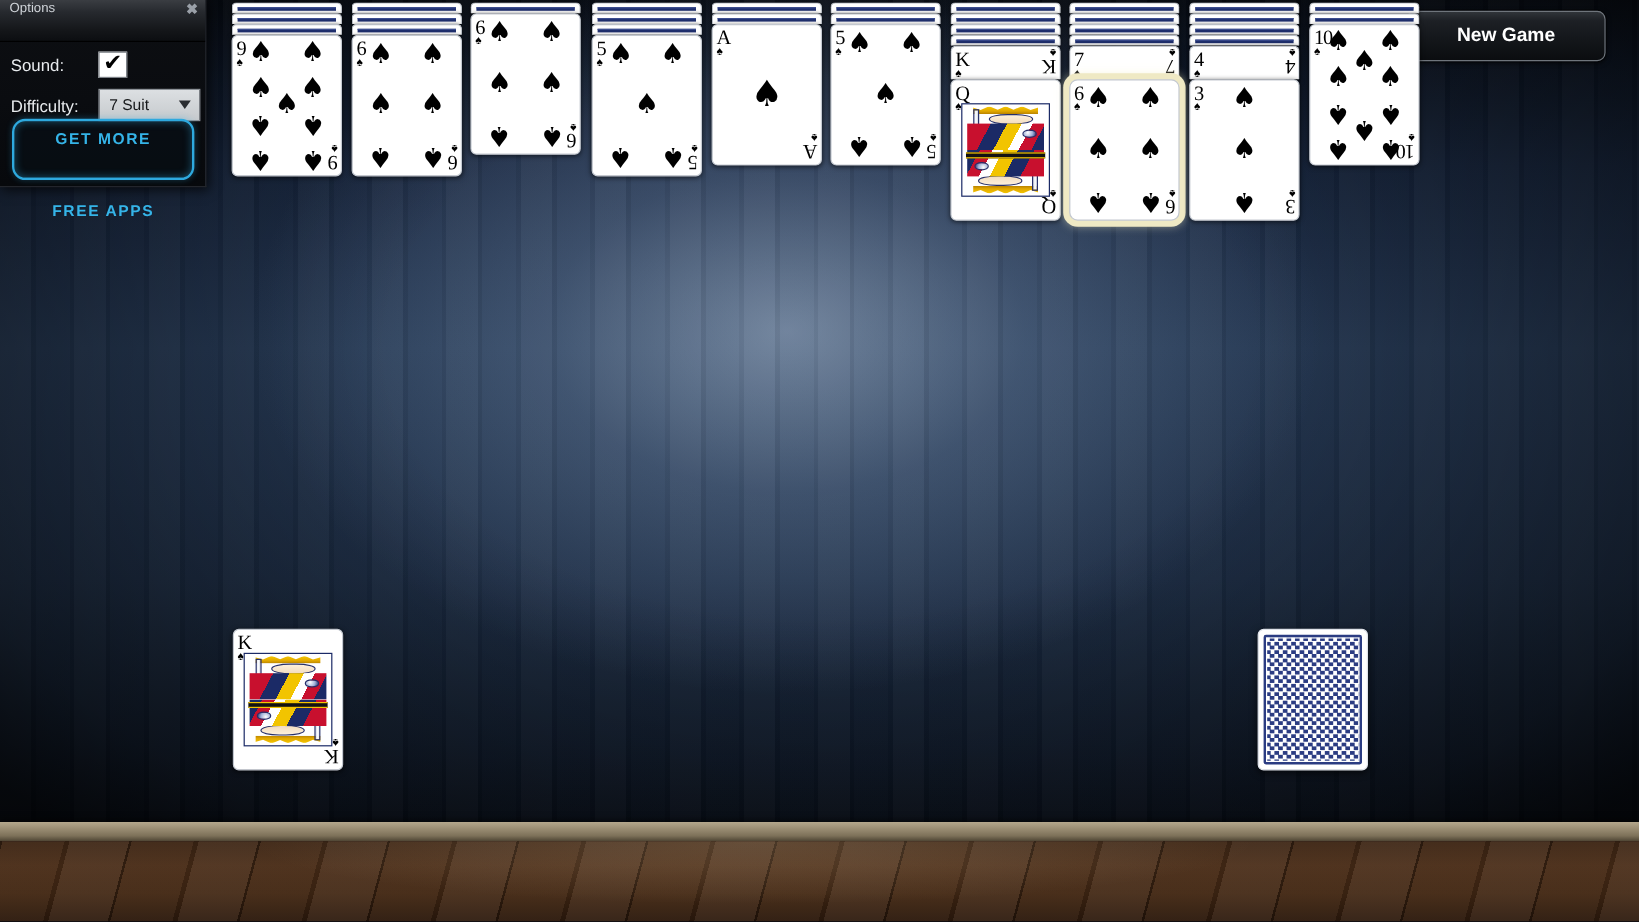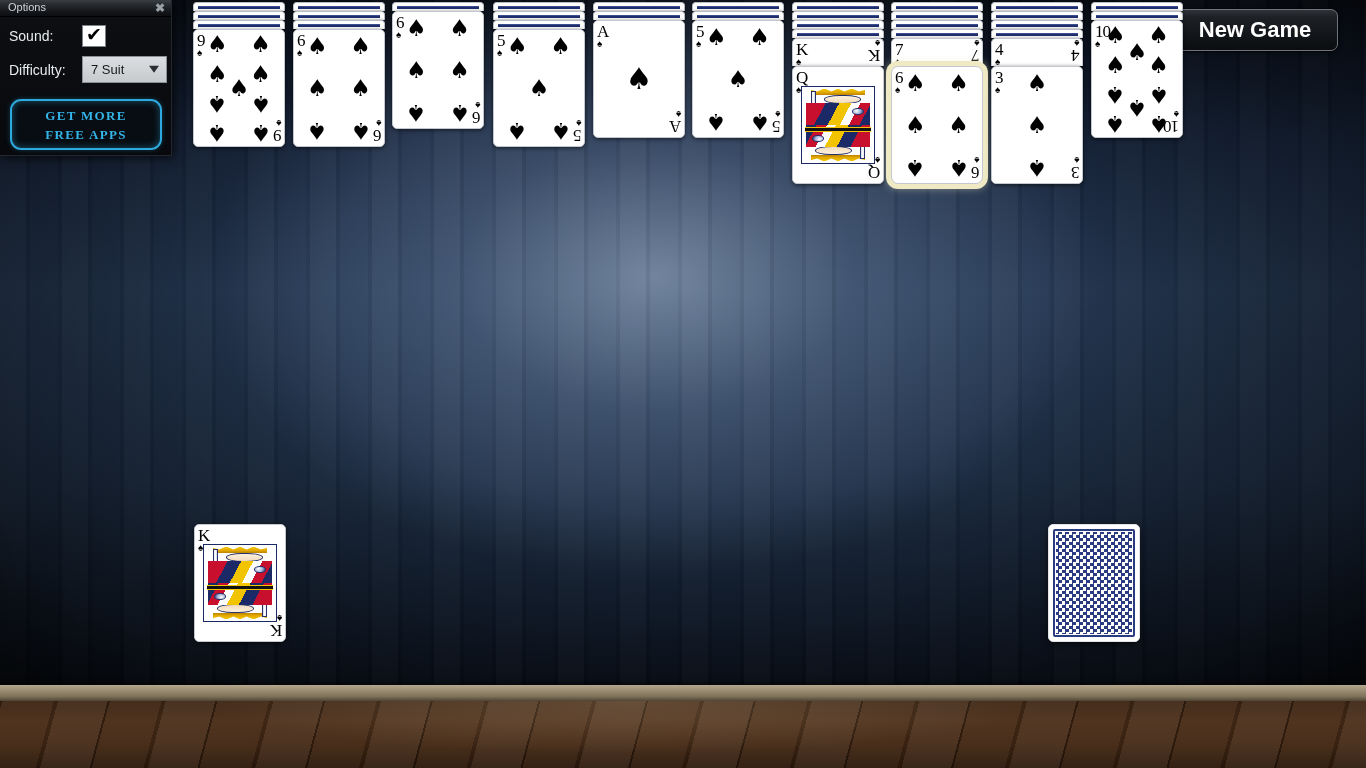--- a/index.html
+++ b/index.html
@@ -52,21 +52,21 @@
   }
 
   
   .options-panel {
     position:absolute; left:0; top:0; width:172px; height:156px;
     background:linear-gradient(180deg,#0d0f12 0%,#0a0c10 55%,#07090c 100%);
     border-right:1px solid #23262c; border-bottom:1px solid #23262c;
     box-shadow:2px 2px 9px rgba(0,0,0,.7);
   }
   .options-title {
-    position:relative; height:17px;
+    position:relative; height:35px;
     background:linear-gradient(180deg,#3a3d42 0%,#26292e 30%,#141619 75%,#0c0e11 100%);
     border-bottom:1px solid #000;
   }
   .options-title .t {
     position:absolute; left:8px; top:1px; font-size:11px; color:#cfd3d8;
   }
   .options-title .x {
     position:absolute; right:6px; top:0px; font-size:12px; font-weight:bold;
     color:#9aa0a8; cursor:pointer; line-height:16px;
   }
@@ -94,30 +94,30 @@
   }
   .more-apps {
     position:absolute; left:10px; top:99px; width:152px; height:51px;
     border:2px solid #2ea9de; border-radius:11px;
     background:rgba(8,16,24,.55);
     display:flex; flex-direction:column; align-items:center; justify-content:center;
     box-shadow:0 0 7px rgba(46,169,222,.45) inset, 0 0 5px rgba(46,169,222,.3);
     cursor:pointer;
   }
   .more-apps span {
-    font-family:Liberation Serif, serif; font-size:13px; letter-spacing:1.3px;
-    color:#35b4e8; line-height:19px; font-weight:bold;
+    font-family:Liberation Sans, sans-serif; font-size:13px; letter-spacing:1.3px;
+    color:#35b4e8; line-height:19px; font-weight:bold;margin-top:41px;
   }
 
   
   .btn {
     position:absolute; right:28px; width:166px; height:42px;
     background:linear-gradient(180deg,#303439 0%,#1d2025 18%,#14171b 55%,#0b0d10 100%);
     border:1px solid #6f757c; border-radius:7px;
-    color:#fff; font-size:22px; font-weight:bold;
+    color:#fff; font-size:16px; font-weight:bold;
     display:flex; align-items:center; justify-content:center;
     box-shadow:0 1px 4px rgba(0,0,0,.65), 0 0 0 1px rgba(0,0,0,.4);
     cursor:pointer;
   }
   .btn.new  { top:9px; }
   .btn.restart { top:59px; }
 
   
   .col { position:absolute; }
   .facedown {

